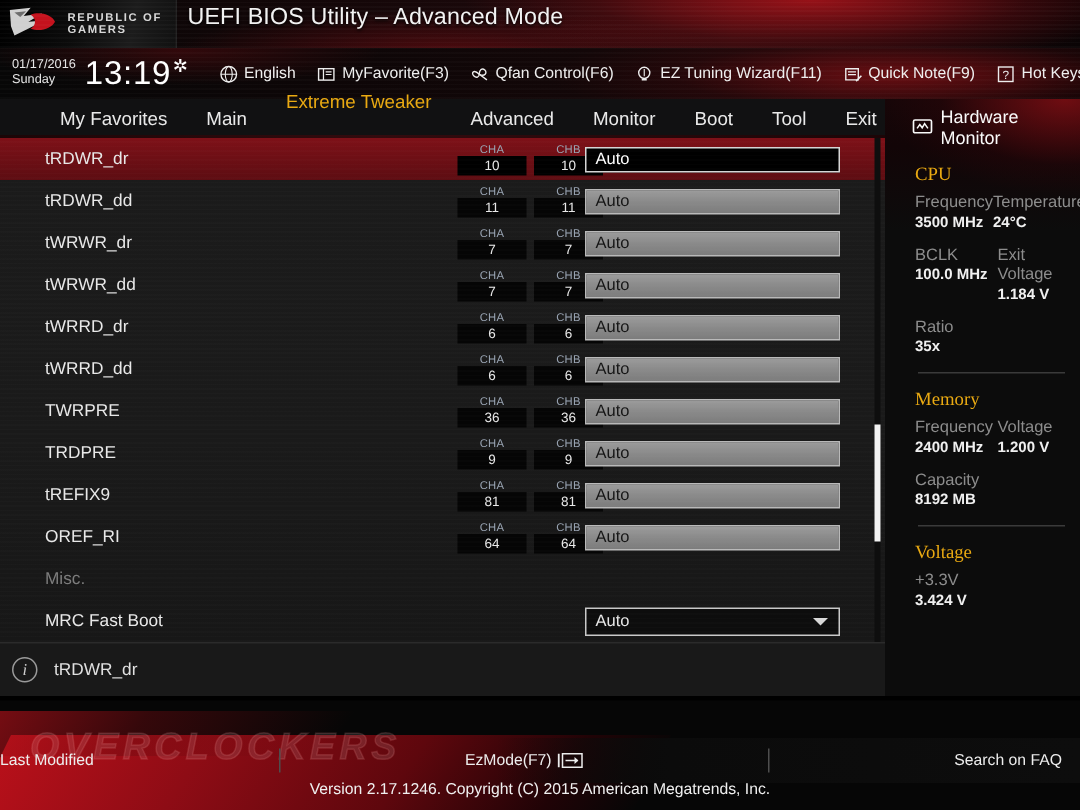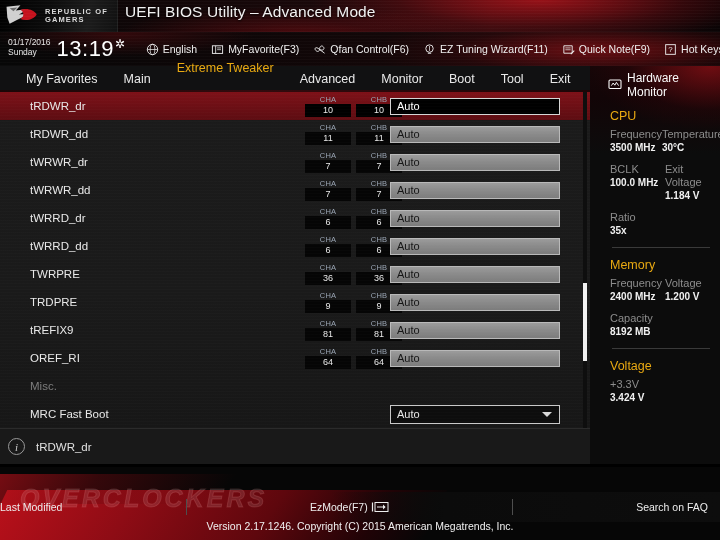--- a/index.html
+++ b/index.html
@@ -86,21 +86,21 @@
     border-bottom:1px solid #29090b;
     display:flex; align-items:center;
   }
   .navbar::before{
     content:""; position:absolute; left:0; bottom:-3px; width:100%; height:4px;
     background: linear-gradient(90deg, #1b0607 0%, #330b0e 35%, #220709 70%, #120405 100%);
   }
   .nav-item {
     color:#e9e9e9; font-size:12.5px; padding:0 2px; margin:0 11px; white-space:nowrap;
   }
-  .nav-item:first-child { margin-left:24px; }
+  .nav-item:first-child { margin-left:38px; }
   .nav-item.active {
     color:#e9a912; border-bottom:2px solid #e9a912; padding-bottom:19px;
   }
 
   
   .content {
     position:absolute; left:0; top:92px; width:590px; height:336px;
     background: linear-gradient(180deg,#1b1b1b 0%, #1a1a1a 60%, #171717 100%);
     overflow:hidden;
   }
@@ -183,21 +183,21 @@
       linear-gradient(180deg,#170608 0%, #120507 8%, #0c0c0c 22%, #0c0c0c 100%);
     overflow:hidden;
     padding-left:12px;
   }
   .sb-title {
     display:flex; align-items:center; gap:5px;
     padding:5px 0 0 6px;
   }
   .sb-title span { color:#fafafa; font-size:12px; }
   .sb-section {
-    color:#e9a912; font-size:12.5px; margin:10px 0 5px 8px;
+    color:#e9a912; font-size:12.5px; margin:10px 0 5px 8px;font-family:Liberation Serif, serif;
   }
   .sb-grid { display:flex; padding-left:8px; margin-bottom:8px; }
   .sb-cell { width:59px; }
   .sb-k { color:#8d8d8d; font-size:11px; line-height:13px; }
   .sb-v { color:#f0f0f0; font-size:10px; line-height:14px; font-weight:bold; }
   .sb-hr {
     height:1px; background:#3a3a3a; margin:9px 10px 2px 10px;
   }
 
   
@@ -557,21 +557,21 @@
     </div>
 
     <div class="sb-section">CPU</div>
     <div class="sb-grid">
       <div class="sb-cell">
         <div class="sb-k">Frequency</div>
         <div class="sb-v">3500 MHz</div>
       </div>
       <div class="sb-cell">
         <div class="sb-k">Temperature</div>
-        <div class="sb-v">30°C</div>
+        <div class="sb-v">24°C</div>
       </div>
     </div>
     <div class="sb-grid">
       <div class="sb-cell">
         <div class="sb-k">BCLK</div>
         <div class="sb-v">100.0 MHz</div>
       </div>
       <div class="sb-cell">
         <div class="sb-k">Exit Voltage</div>
         <div class="sb-v">1.184 V</div>

